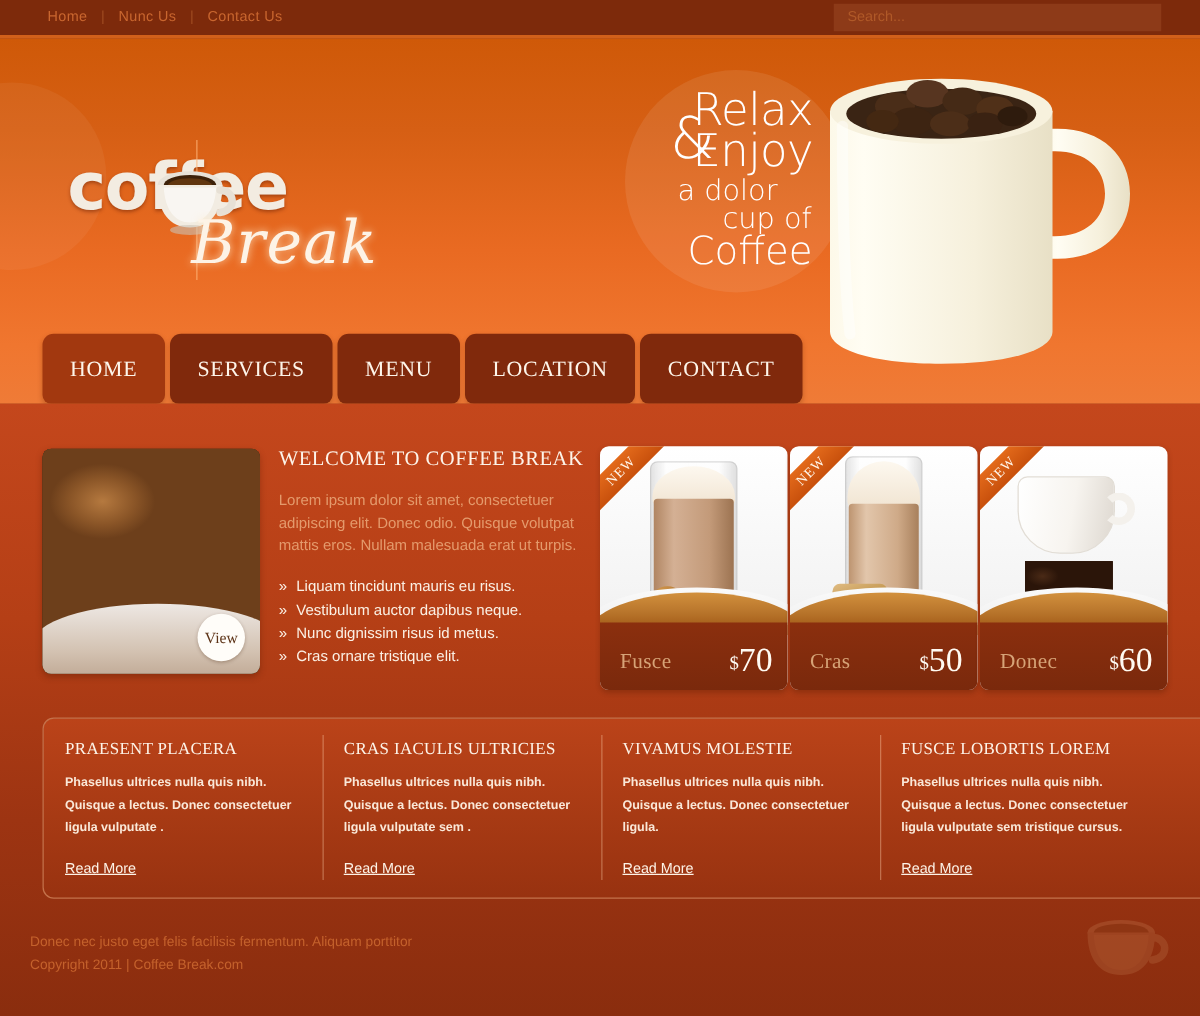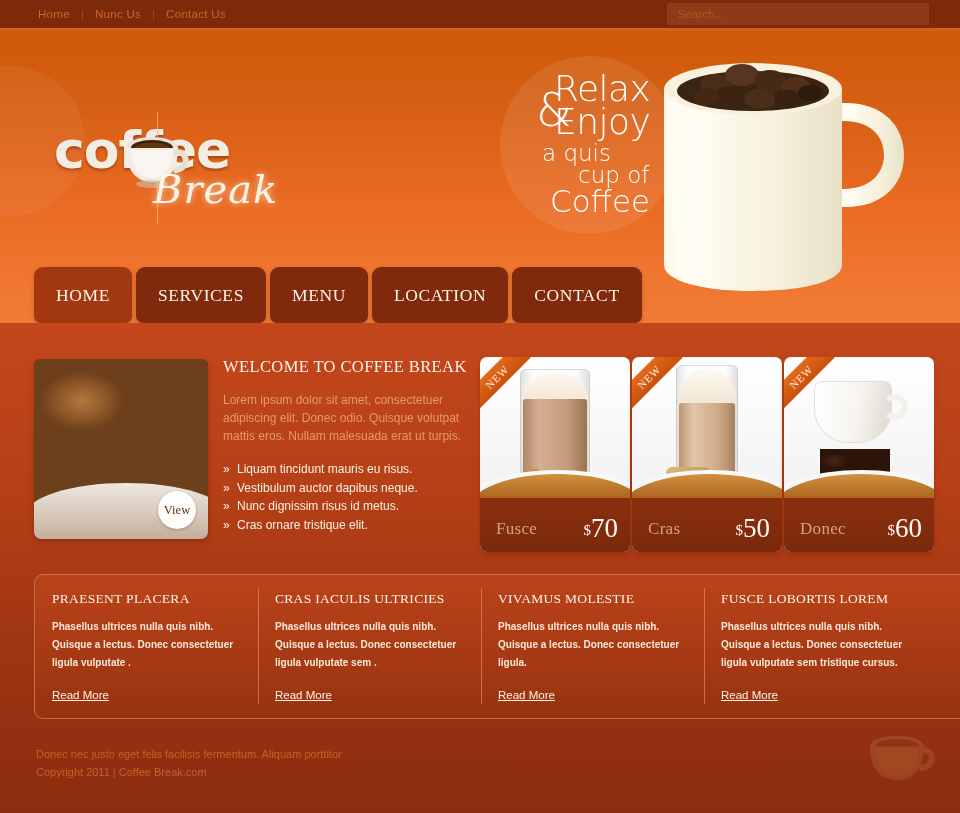--- a/index.html
+++ b/index.html
@@ -83,21 +83,21 @@
   .logo-text {
     position: absolute; left: 6px; top: 6px;
     font-family: "DejaVu Sans", sans-serif;
     font-weight: bold; font-size: 52px; letter-spacing: -1px;
     color: #f3ece1;
     text-shadow: 0 2px 3px rgba(90,25,0,.45);
   }
   .logo-break {
     position: absolute; left: 105px; top: 52px;
     font-family: "DejaVu Serif", serif;
-    font-style: italic; font-size: 40px;
+    font-style: italic; font-size: 48px;
     color: #fdf3e6; letter-spacing: 1px;
     text-shadow: 0 0 7px rgba(255,235,200,.8);
   }
   .logo-cupwrap { position: absolute; left: 74px; top: -2px; width: 72px; height: 112px; }
   .logo-vline {
     position: absolute; left: 35px; top: 0; width: 1px; height: 112px;
     background: rgba(255,180,120,.75);
   }
   .logo-cup { position: absolute; left: 0px; top: 20px; }
 
@@ -283,21 +283,21 @@
   }
   .box p { font-size: 10px; line-height: 18px; color: #fae8d8; font-weight: bold; }
   .box a {
     position: absolute; left: 17px; bottom: 17px;
     font-size: 11.5px; color: #fdf2e6; text-decoration: underline;
   }
 
   
   .footer { position: absolute; left: 0; top: 733px; width: 960px; height: 80px; }
   .footer-line {
-    position: absolute; left: 36px;
+    position: absolute; left: 24px;
     font-size: 11px; color: #c4612c; line-height: 18px;
   }
   .footer-l1 { top: 12px; }
   .footer-l2 { top: 30px; }
   .footer-cup { position: absolute; left: 866px; top: 732px; opacity: .45; }
 </style>
 </head>
 <body>
 
 <div class="topbar">
@@ -315,21 +315,21 @@
 <div class="topbar-rule"></div>
 
 <div class="header">
   <div class="hero-circle2"></div>
   <div class="hero-circle"></div>
 
   <div class="slogan">
     <div class="amp">&amp;</div>
     <div class="l1">Relax</div>
     <div class="l2">Enjoy</div>
-    <div class="l3">a quis</div>
+    <div class="l3">a dolor</div>
     <div class="l4">cup of</div>
     <div class="l5">Coffee</div>
   </div>
 
   <div class="logo">
     <div class="logo-text">coffee</div>
     <div class="logo-cupwrap">
       <div class="logo-vline"></div>
       <svg class="logo-cup" width="70" height="62" viewBox="0 0 70 62">
         <ellipse cx="30" cy="16" rx="26" ry="11" fill="#e8e2d8"></ellipse>

